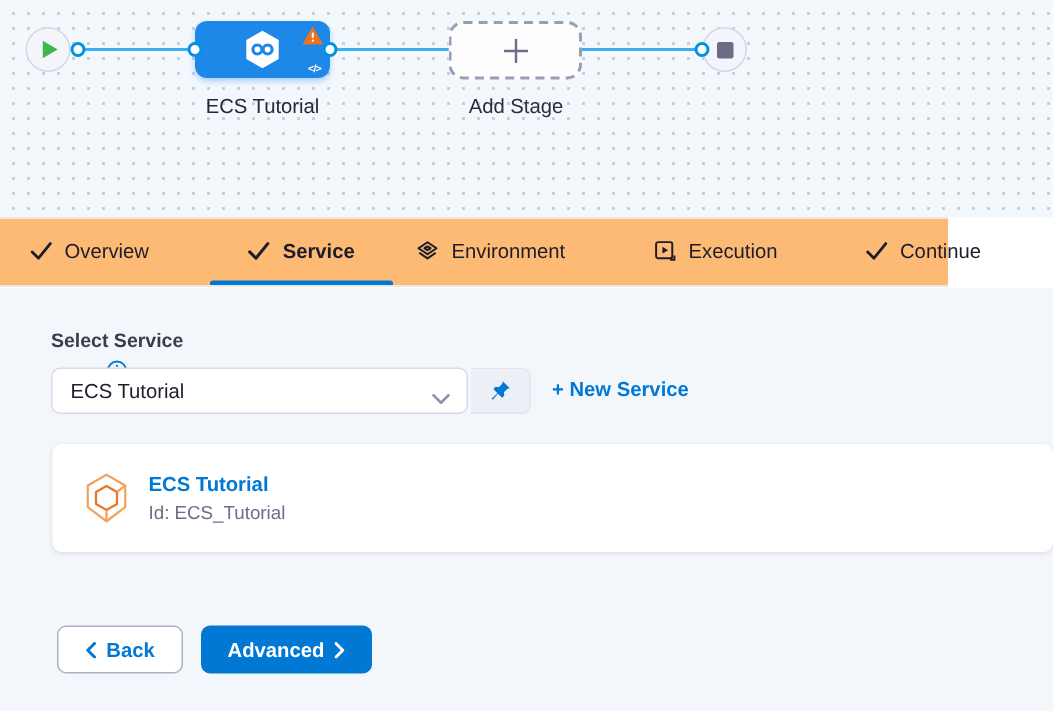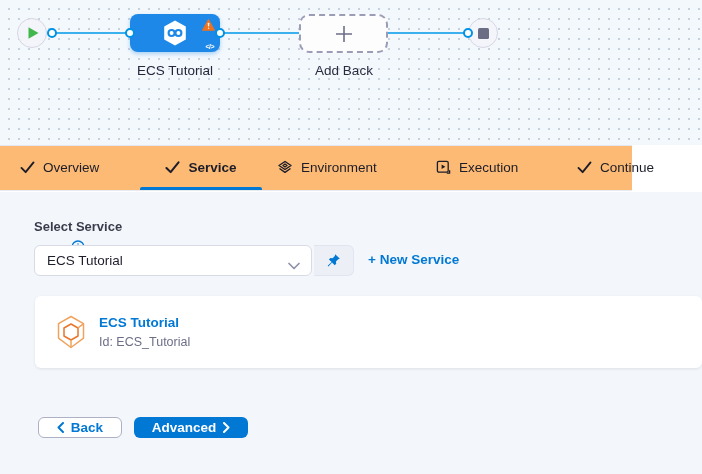--- a/index.html
+++ b/index.html
@@ -99,21 +99,21 @@
 
   .service-card {
     position:absolute; left:35px; top:104px; width:667px; height:72px; background:#fff;
     border-radius:6px; box-shadow:0 1px 3px rgba(40,41,61,0.10); display:flex;
     align-items:center; padding-left:21px; gap:13px; cursor:pointer;
   }
   .card-name { font-size:13.5px; font-weight:700; color:#0278d5; line-height:18px; }
   .card-id { font-size:12.5px; color:#6c6e87; line-height:17px; margin-top:2px; }
 
   .btn {
-    position:absolute; top:225px; height:21px; border-radius:6px; font-size:13.5px;
+    position:absolute; top:225px; height:32px; border-radius:6px; font-size:13.5px;
     font-weight:700; display:flex; align-items:center; justify-content:center; gap:7px;
     cursor:pointer; font-family:"Liberation Sans", sans-serif;
   }
   .btn-back { left:38px; width:84px; background:#fff; border:1px solid #aeb0c4; color:#0278d5; }
   .btn-continue { left:134px; width:114px; background:#0278d5; border:none; color:#fff; }
 </style>
 </head>
 <body>
 
 <div class="screen">
@@ -155,21 +155,21 @@
 
     <div class="node-label stage-label">ECS Tutorial</div>
 
     <div class="add-stage-box">
       <span style="display:flex;">
         <svg width="20" height="20" viewBox="0 0 20 20">
             <path d="M10 2 V18 M2 10 H18" stroke="#6c6e87" stroke-width="1.6"></path>
           </svg>
       </span>
     </div>
-    <div class="node-label addstage-label">Add Back</div>
+    <div class="node-label addstage-label">Add Stage</div>
 
     <div class="node-circle end-node">
       <span class="stop-square"></span>
     </div>
     <div class="port" style="left:463px; top:28px;"></div>
   </div>
 
   <div class="tabbar">
 
     <div class="tab tab-overview">

